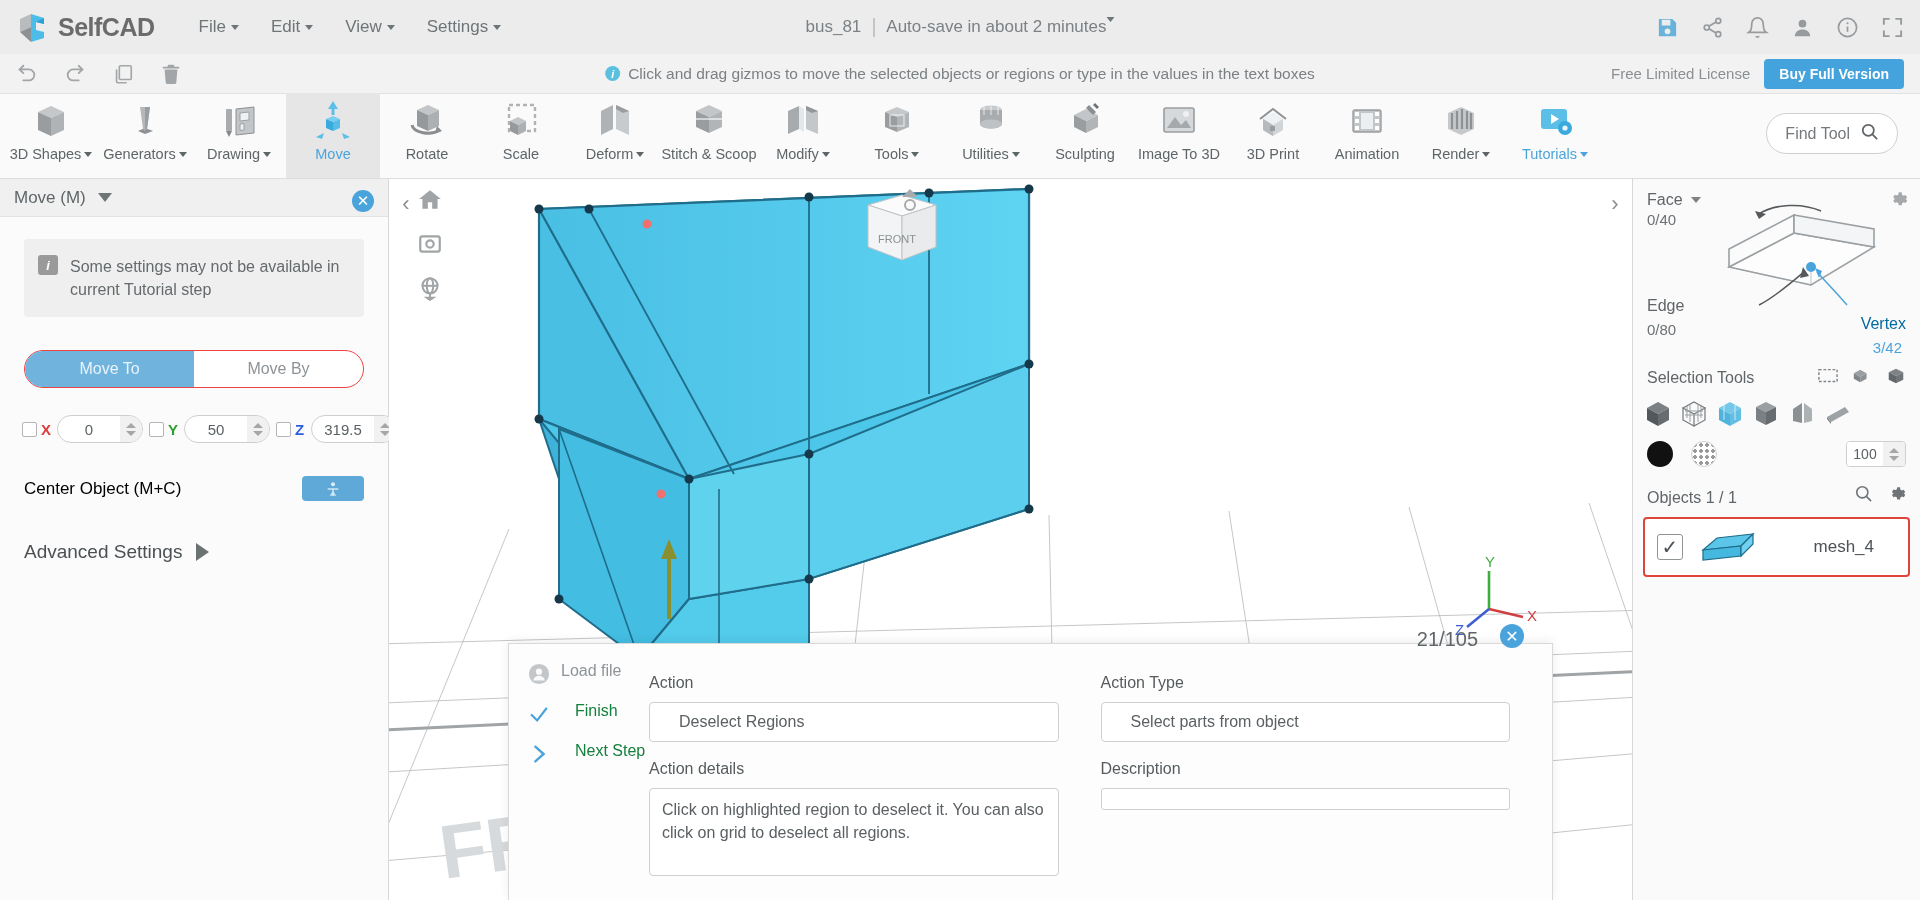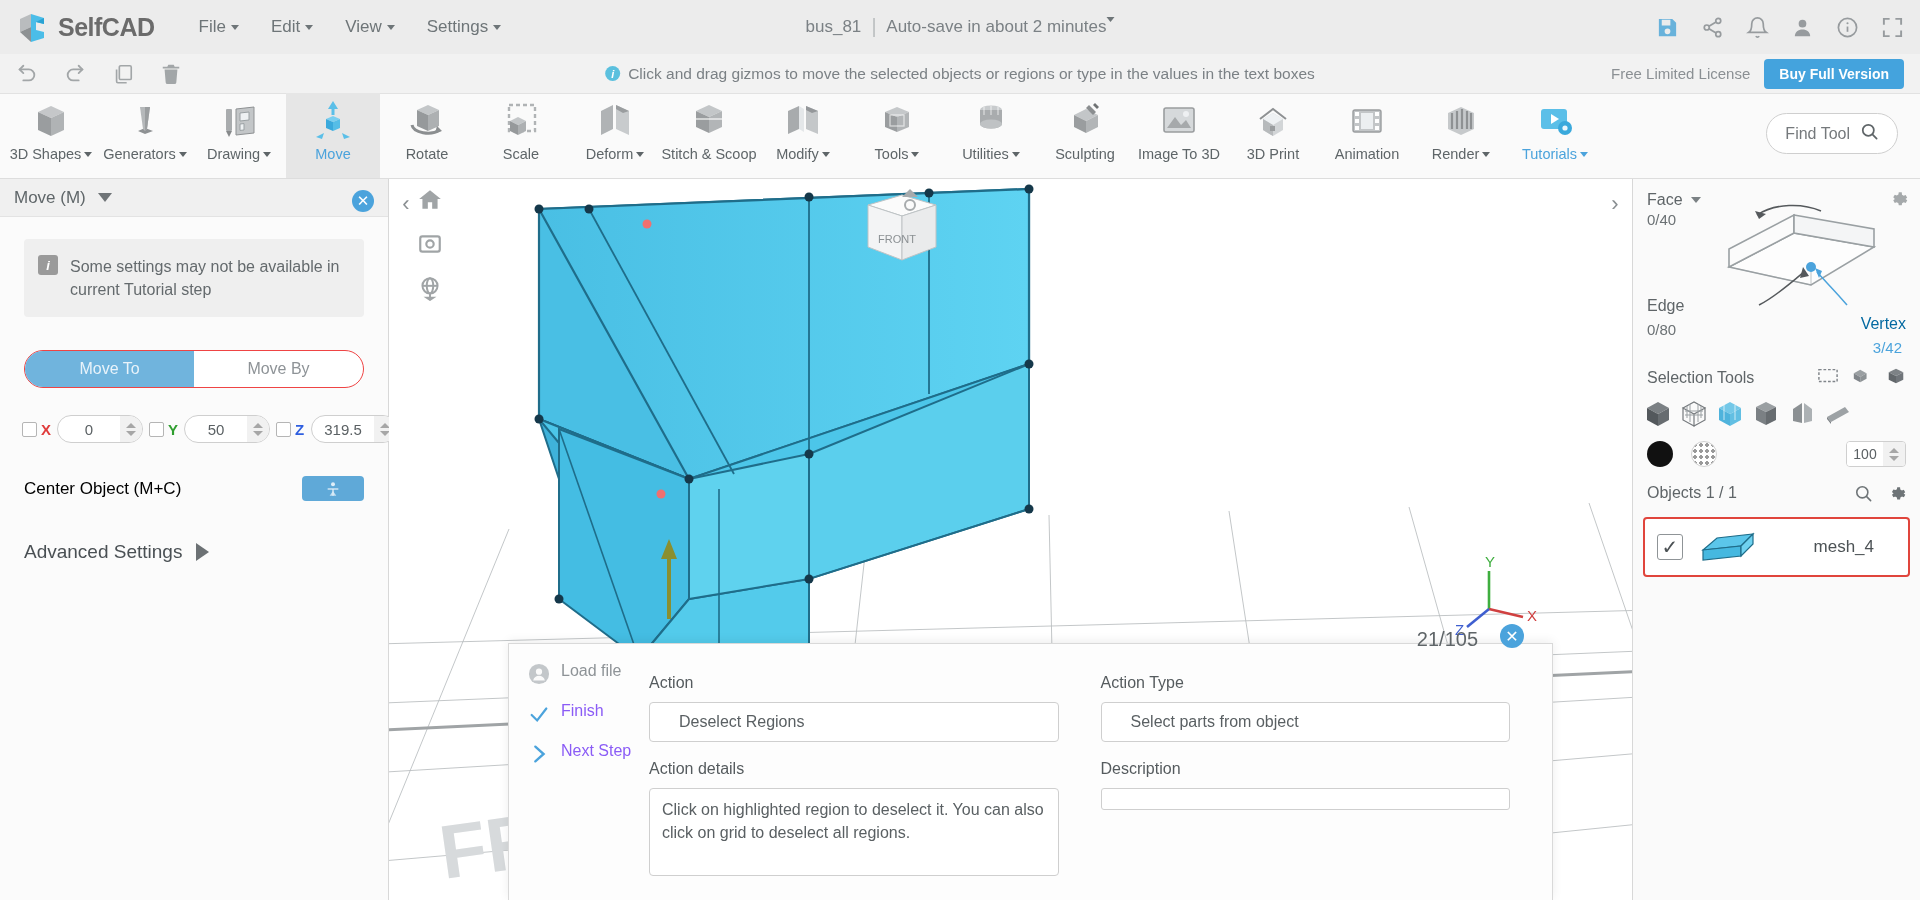--- a/index.html
+++ b/index.html
@@ -220,21 +220,21 @@
   .opacity-spin {
     margin-left: auto; display: flex; border: 1px solid #cfcfcf; border-radius: 4px;
     overflow: hidden; background: #fff; height: 26px; width: 60px;
   }
   .opacity-spin input {
     flex: 1; border: none; outline: none; text-align: center; font-size: 14px;
     color: #5b6164; width: 100%; font-family: "Liberation Sans", sans-serif;
   }
   .objects-row {
     position: absolute; top: 305px; left: 0; width: 100%;
-    display: flex; align-items: flex-start; padding: 0 14px; gap: 27px;
+    display: flex; align-items: flex-end; padding: 0 14px; gap: 27px;
   }
   .objects-lbl { font-size: 16px; color: #5f6568; }
   .objects-acts { margin-left: auto; display: flex; gap: 14px; }
   .obj-card {
     position: absolute; top: 338px; left: 10px; right: 10px; height: 60px;
     border: 2px solid #e0453c; border-radius: 4px; background: #fff;
     display: flex; align-items: center; padding: 0 12px; gap: 14px; cursor: pointer;
   }
   .obj-chk {
     width: 26px; height: 26px; border: 1px solid #8f9497; border-radius: 3px;
@@ -248,21 +248,21 @@
   .tutdlg {
     position: absolute; left: 508px; top: 643px; width: 1045px; height: 257px;
     background: #fdfdfd; border: 1px solid #d9d9d9; border-bottom: none;
     box-shadow: 0 -2px 10px rgba(0,0,0,.07); z-index: 20; display: flex;
   }
   .tut-left { width: 140px; padding: 18px 0 0 18px; flex: none; }
   .tut-step { display: flex; align-items: flex-start; gap: 10px; margin-bottom: 16px; cursor: pointer; }
   .tut-ico { width: 24px; height: 24px; flex: none; display: flex;
              align-items: center; justify-content: center; }
   .tut-lbl { font-size: 16px; color: #8e9397; line-height: 1.18; }
-  .tut-lbl.on { color: #8b5cf6; }
+  .tut-lbl.on { color: #15803d; margin-left: 14px; }
   .tut-body { flex: 1; display: flex; padding: 30px 0 0 0; position: relative; }
   .tut-col { flex: 1; padding-right: 42px; }
   .tut-flabel { font-size: 16px; color: #555b5e; margin-bottom: 10px; }
   .tut-input {
     width: 100%; height: 40px; border: 1px solid #cfcfcf; border-radius: 4px;
     background: #fff; padding: 0 29px; font-size: 16px; color: #5a6063;
     font-family: "Liberation Sans", sans-serif; outline: none;
   }
   .tut-textarea {
     width: 100%; height: 88px; border: 1px solid #cfcfcf; border-radius: 4px;

